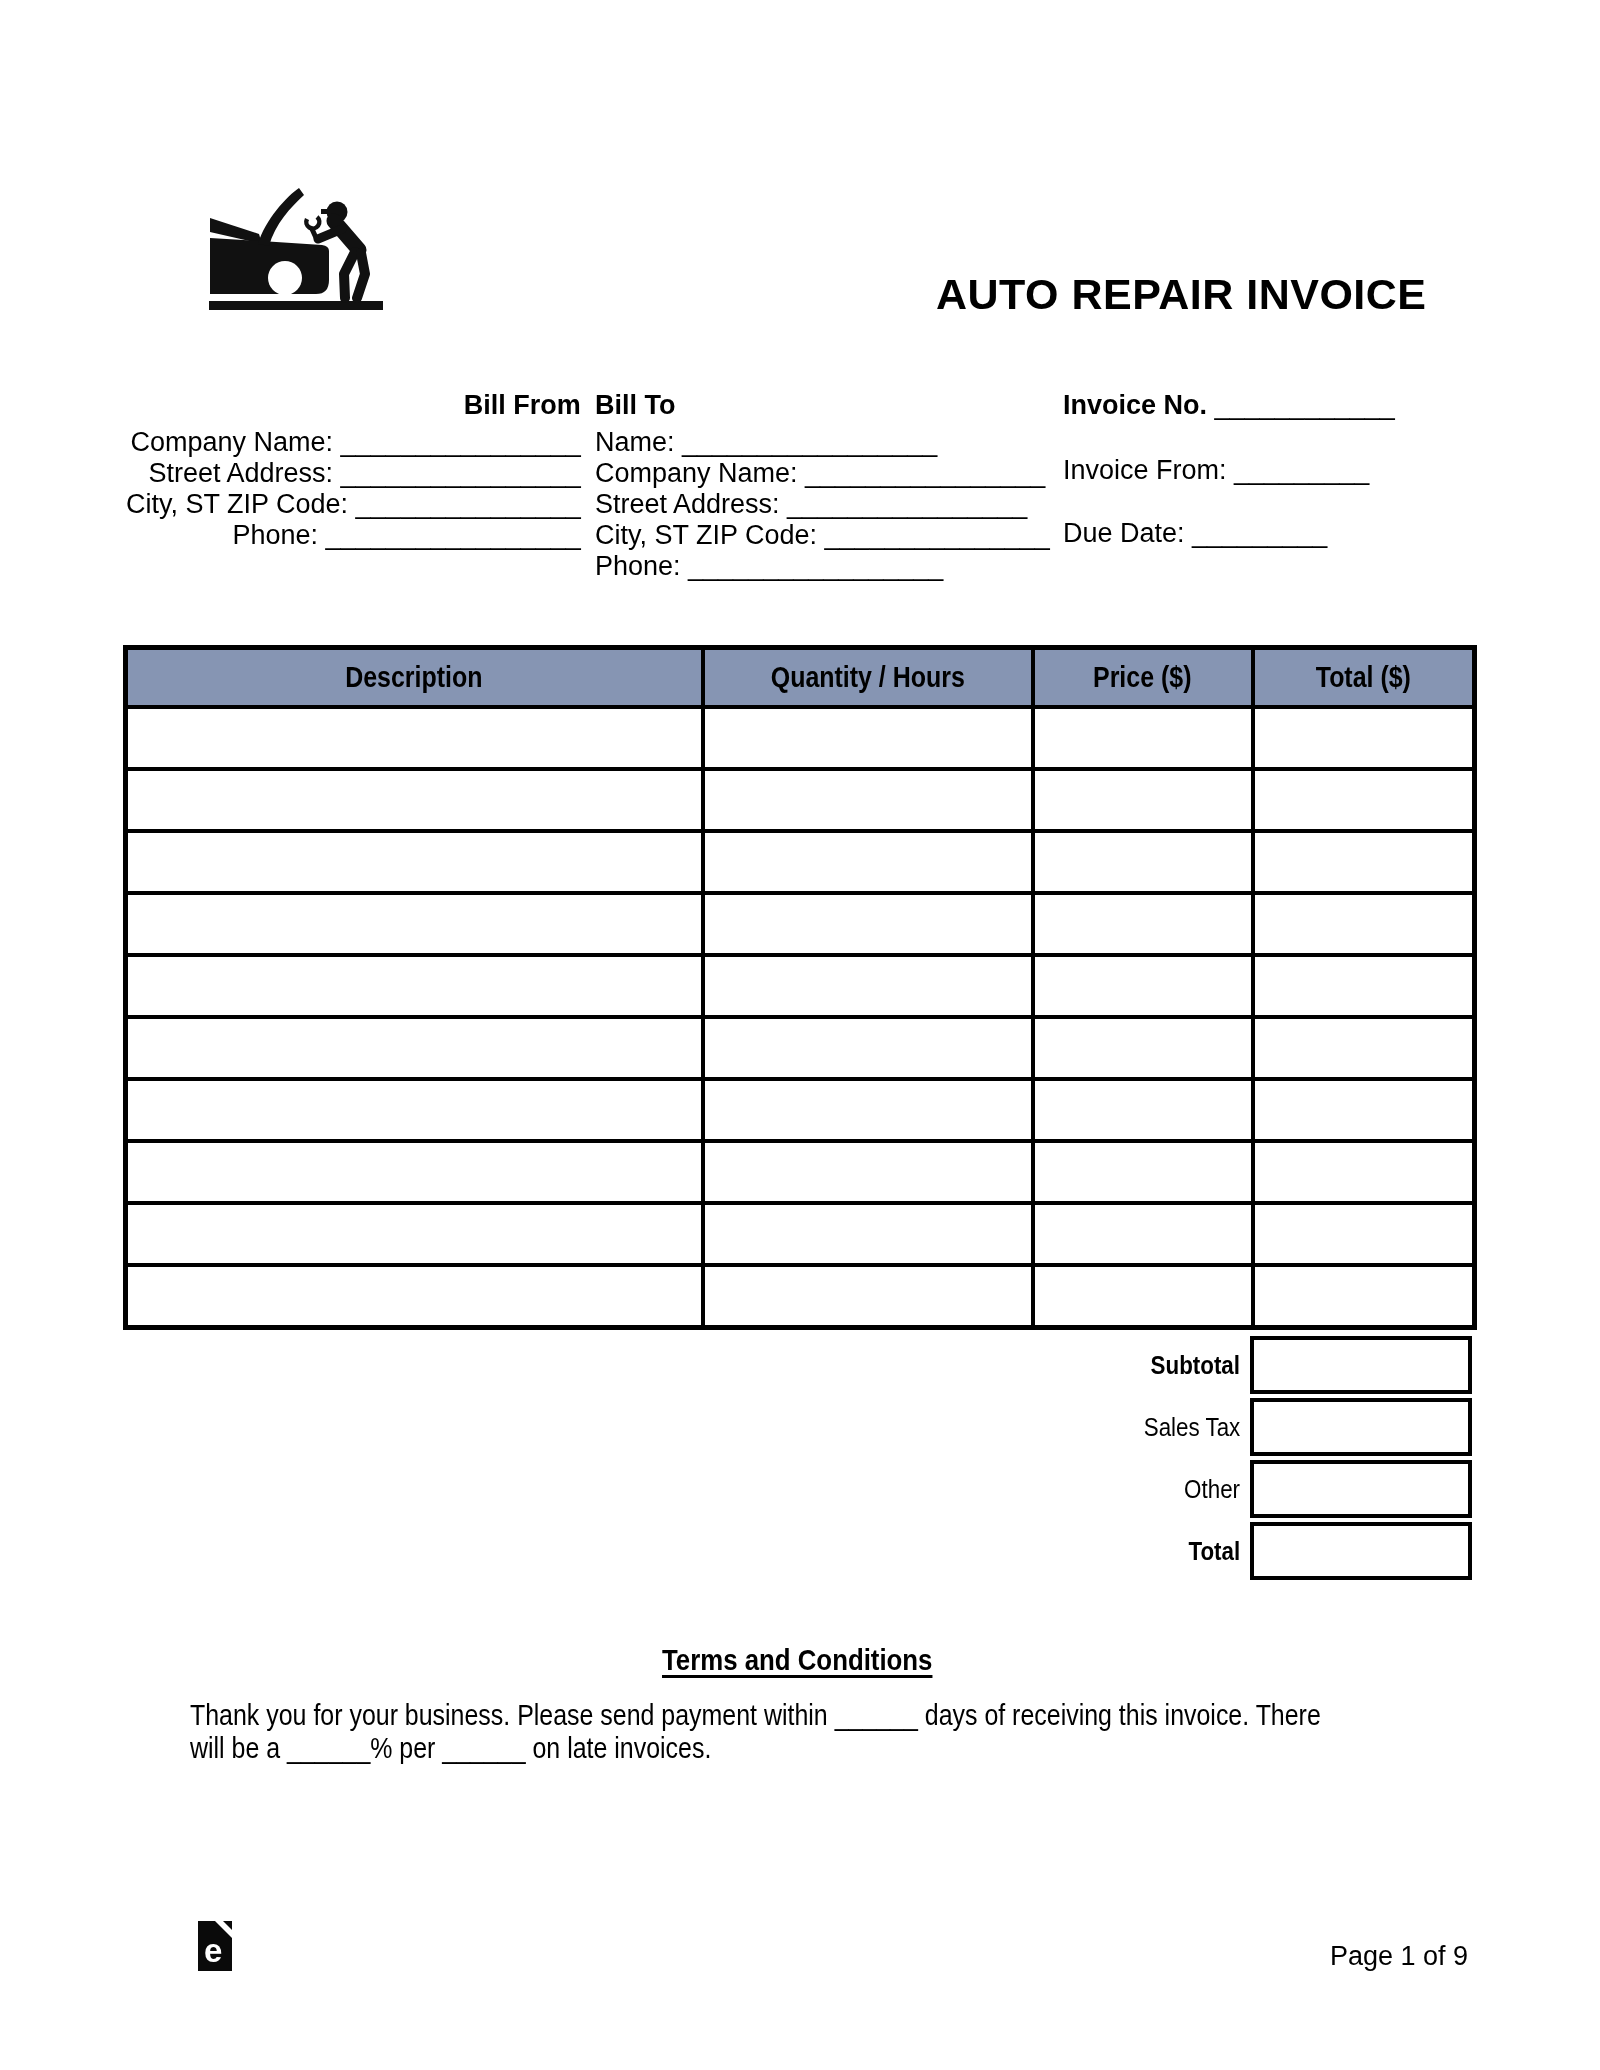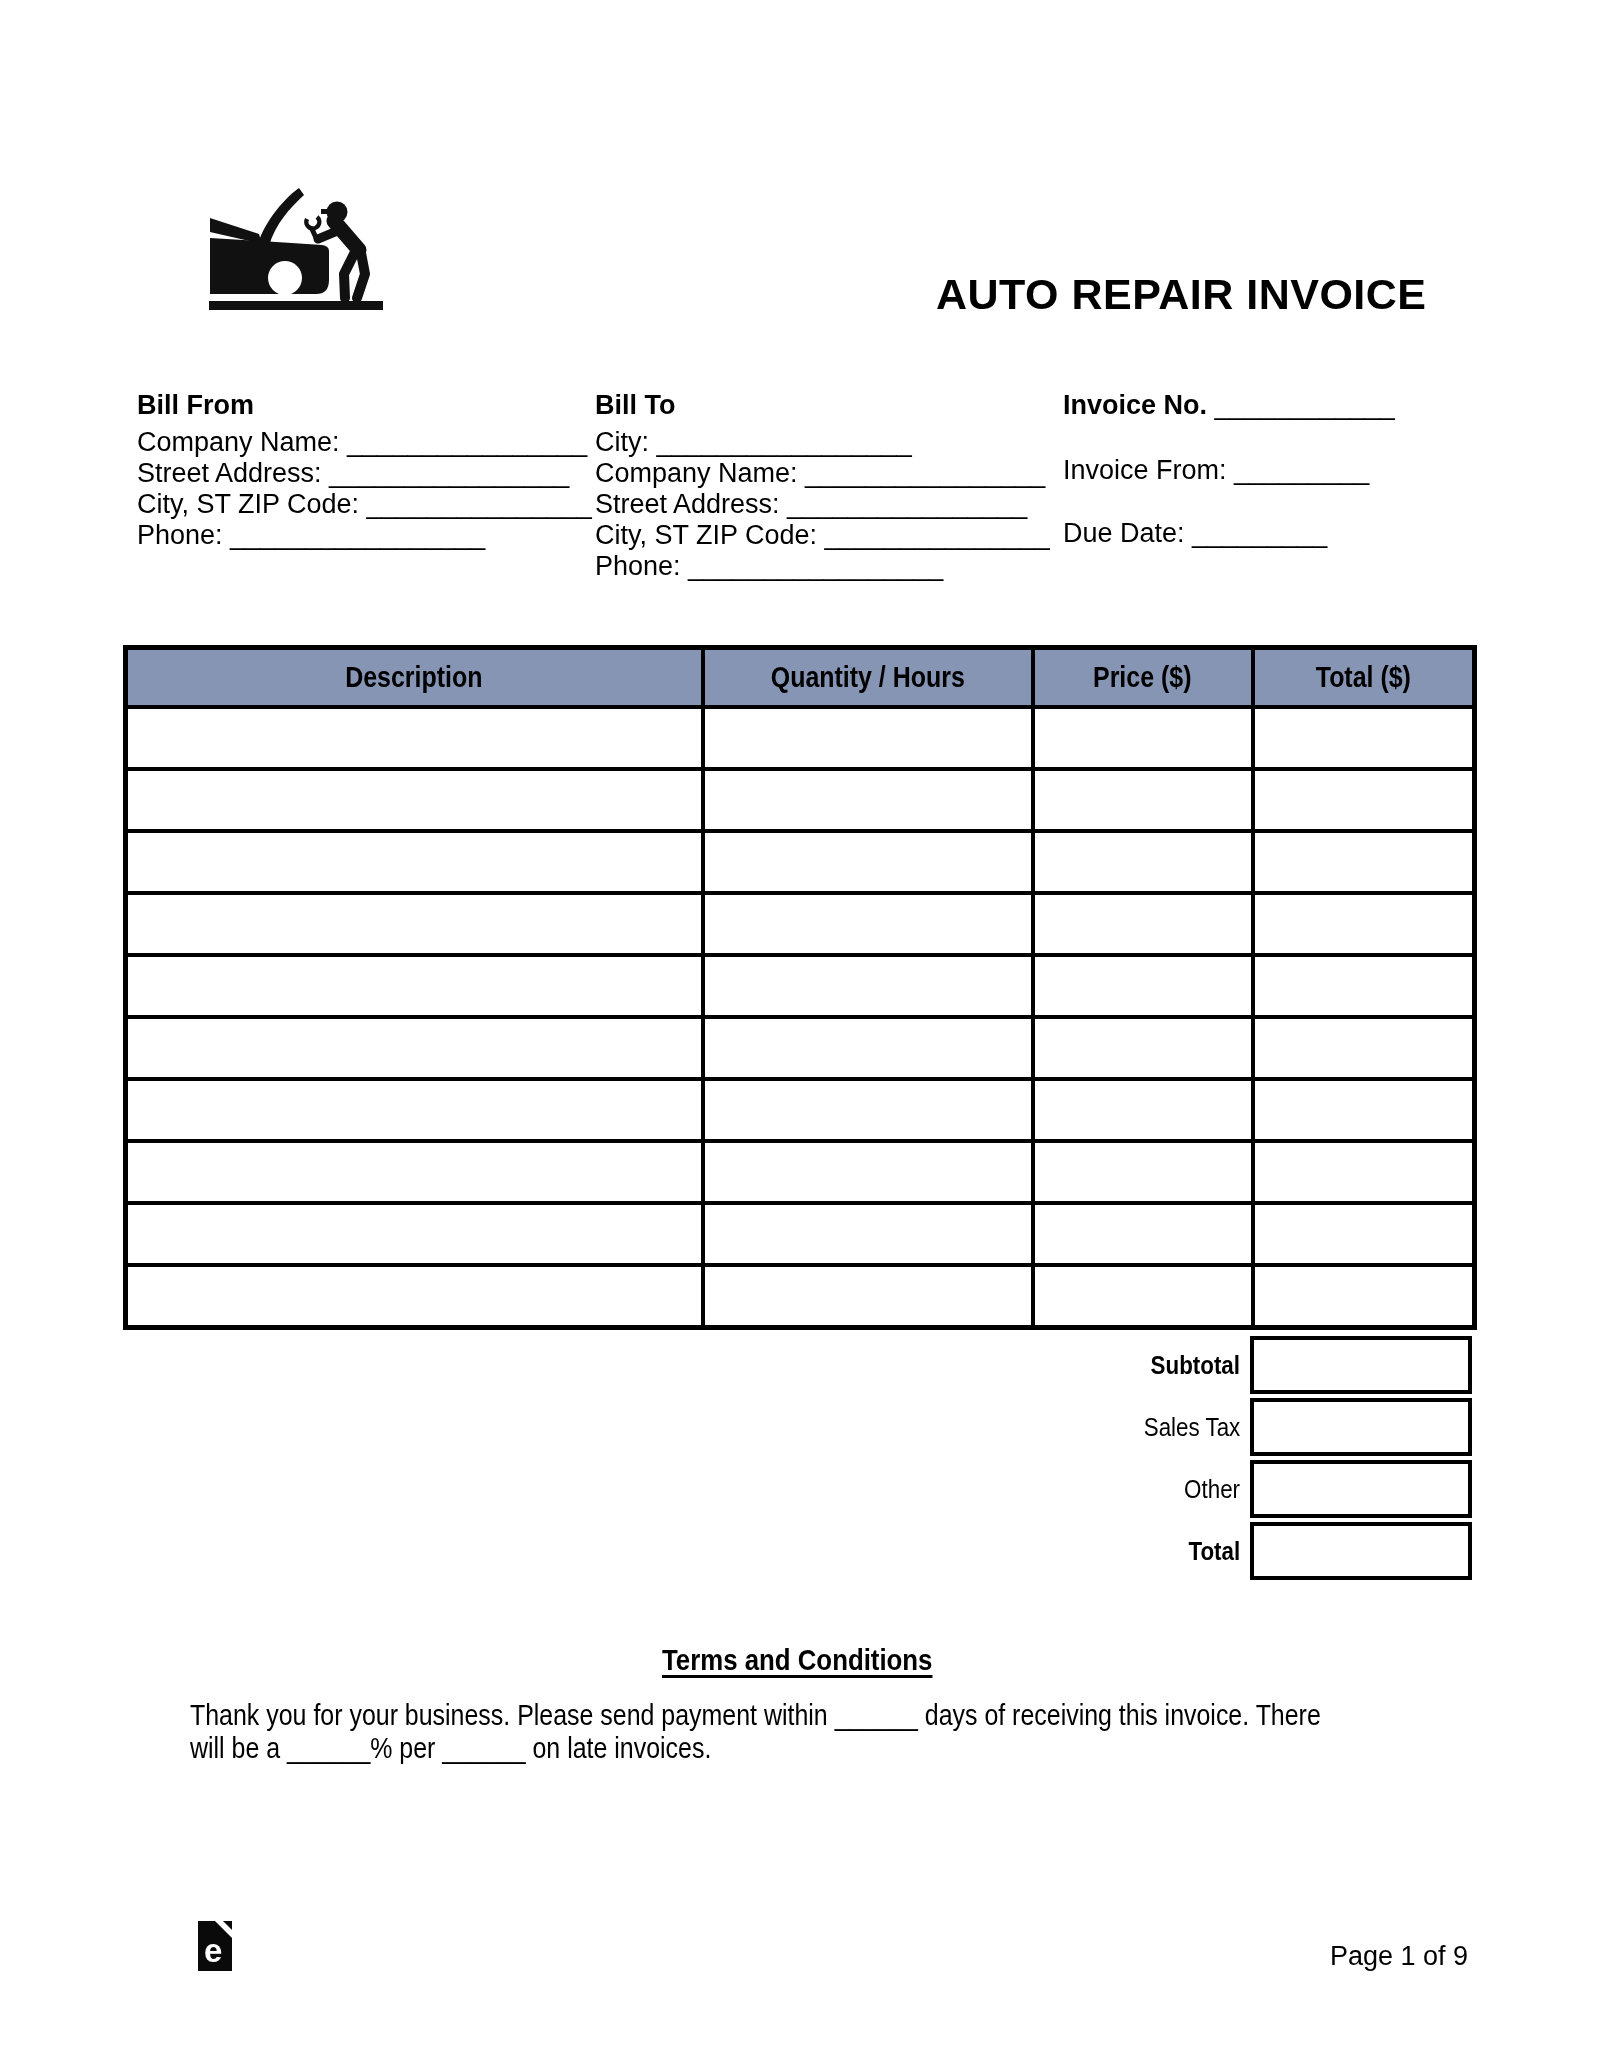--- a/index.html
+++ b/index.html
@@ -93,31 +93,31 @@
       <path d="M117 61 L122 72" stroke="#111" stroke-width="5" stroke-linecap="round" fill="none"></path>
 
       <path d="M160 84 L149 106 L150 130" fill="none" stroke="#111" stroke-width="10" stroke-linecap="round" stroke-linejoin="round"></path>
       <path d="M166 85 L170 106 L162 130" fill="none" stroke="#111" stroke-width="10" stroke-linecap="round" stroke-linejoin="round"></path>
     </g>
   </svg>
 </div>
 
 <div class="doc-title">AUTO REPAIR INVOICE</div>
 
-<div class="info-col" style="left:137px;">
+<div class="info-col" style="left:126px;text-align:right;">
   <div class="info-heading">Bill From</div>
   <div>Company Name: ________________</div>
   <div>Street Address: ________________</div>
   <div>City, ST ZIP Code: _______________</div>
   <div>Phone: _________________</div>
 </div>
 
 <div class="info-col" style="left:595px;">
   <div class="info-heading">Bill To</div>
-  <div>City: _________________</div>
+  <div>Name: _________________</div>
   <div>Company Name: ________________</div>
   <div>Street Address: ________________</div>
   <div>City, ST ZIP Code: _______________</div>
   <div>Phone: _________________</div>
 </div>
 
 <div class="inv-line" style="top:390px;">
   <span class="b">Invoice No.</span><span> ____________</span>
 </div>
 <div class="inv-line" style="top:455px;">Invoice From: _________</div>

